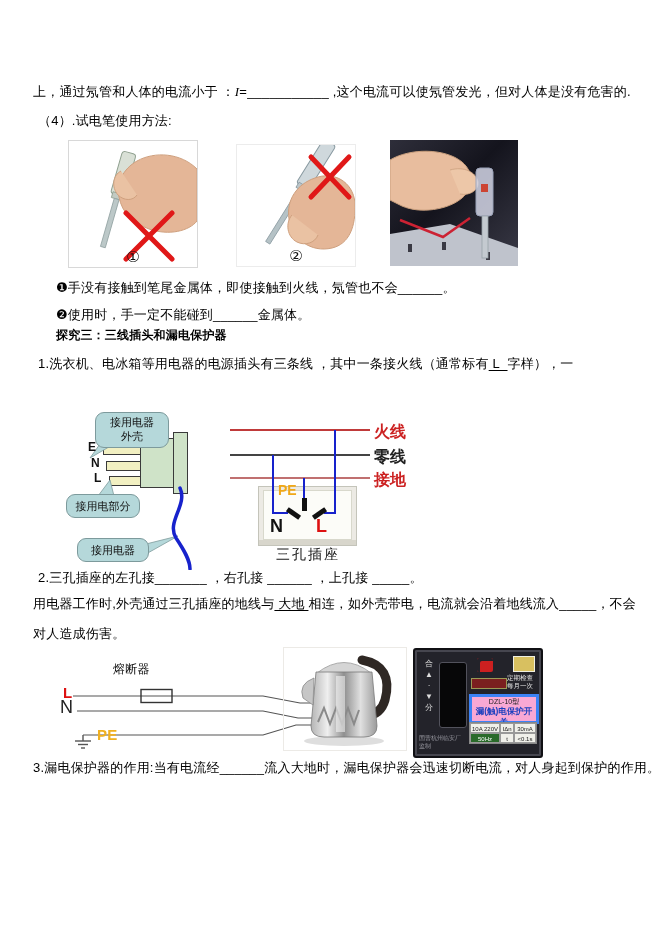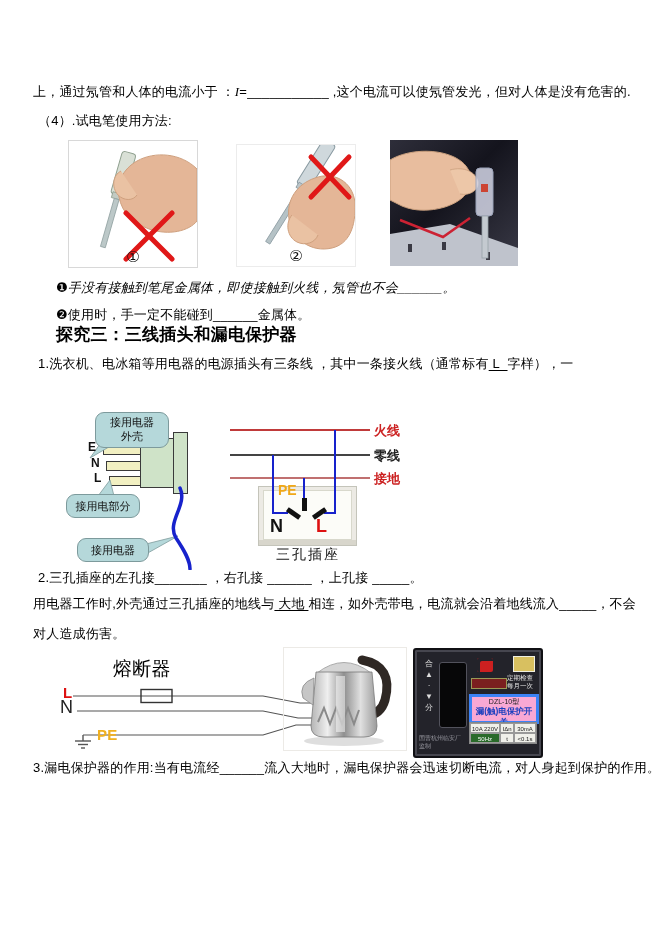--- a/index.html
+++ b/index.html
@@ -1,30 +1,30 @@
 <!DOCTYPE html>
 <html><head>
 <meta charset="utf-8">
 <style>
   html,body{margin:0;padding:0;background:#ffffff;}
   .page{position:relative;width:661px;height:935px;background:#fff;overflow:hidden;
         font-family:"Liberation Sans","DejaVu Sans",sans-serif;font-size:13px;color:#000;}
   .t{position:absolute;white-space:nowrap;line-height:16px;letter-spacing:0.2px;}
   .ans{text-decoration:underline;text-underline-offset:2px;}
   .isym{font-family:"Liberation Serif","DejaVu Serif",serif;font-style:italic;}
-  .heading{font-weight:bold;font-size:17px;}
+  .heading{font-weight:bold;font-size:12px;}
   .figbox{position:absolute;overflow:hidden;}
   .figlabel{position:absolute;bottom:1px;width:100%;text-align:center;font-size:15px;color:#111;}
   .callout{position:absolute;background:#b5d8da;border:1px solid #7d9a9c;border-radius:9px;
            text-align:center;font-size:11px;line-height:1.3;color:#111;z-index:3;}
   .prong{position:absolute;background:#f2f0c2;border:1px solid #3a3a3a;}
   .plugpart{position:absolute;background:#cfe3c8;border:1.5px solid #3a3a3a;}
   .pinlabel{position:absolute;font-weight:bold;font-size:12px;color:#111;}
   .wireline{position:absolute;height:2px;}
-  .wirelabel{position:absolute;font-weight:bold;font-size:13px;}
+  .wirelabel{position:absolute;font-weight:bold;font-size:16px;}
   .slot{position:absolute;background:#111;}
   .devtext{position:absolute;color:#ddd;}
   .spec{position:absolute;display:grid;grid-template-columns:30px 14px 22px;grid-template-rows:10px 10px;
         background:#f0f0ea;border:1px solid #888;font-size:6px;line-height:10px;text-align:center;color:#222;}
   .spec div{border:0.5px solid #999;overflow:hidden;}
 </style>
 </head>
 <body>
 
 <div class="page">
@@ -80,21 +80,21 @@
       <path d="M60,30 C74,26 86,32 88,42 C89,50 80,56 70,54" fill="#edc7a8" stroke="#caa07e" stroke-width="0.8"></path>
       <g>
         <rect x="86" y="28" width="17" height="48" rx="4" fill="#d4d6e6" fill-opacity="0.85" stroke="#9aa2b8" stroke-width="1"></rect>
         <rect x="91" y="44" width="7" height="8" fill="#cc4433"></rect>
         <rect x="92" y="76" width="6" height="42" fill="#c4cad0" stroke="#98a2a8" stroke-width="0.8"></rect>
       </g>
       <polyline points="10,80 53,97 80,78" fill="none" stroke="#cc2233" stroke-width="2.5"></polyline>
     </svg>
   </div>
 
-  <div class="t" style="left:56px;top:280px;font-style:italic;">❶手没有接触到笔尾金属体，即使接触到火线，氖管也不会______。</div>
+  <div class="t" style="left:56px;top:280px;">❶手没有接触到笔尾金属体，即使接触到火线，氖管也不会______。</div>
   <div class="t" style="left:56px;top:307px;">❷使用时，手一定不能碰到______金属体。</div>
 
   <div class="t heading" style="left:56px;top:327px;">探究三：三线插头和漏电保护器</div>
 
   <div class="t" style="left:38px;top:356px;">
     <span> 1.洗衣机、电冰箱等用电器的电源插头有三条线 ，其中一条接火线（通常标有</span><span class="ans">&nbsp;L&nbsp;&nbsp;</span><span>字样），一</span>
   </div>
 
   <div style="position:absolute;left:60px;top:410px;width:175px;height:160px;">
     <svg width="175" height="160" viewBox="0 0 175 160" style="position:absolute;left:0;top:0;z-index:2;">
@@ -156,21 +156,21 @@
         <path d="M28,90 H208 L241,80 H305"></path>
       </g>
       <rect x="86" y="44.5" width="31" height="13" fill="none" stroke="#333" stroke-width="1.4"></rect>
       <g stroke="#555" stroke-width="1.4">
         <line x1="28" y1="90" x2="28" y2="96"></line>
         <line x1="20" y1="96" x2="36" y2="96"></line>
         <line x1="23" y1="99.5" x2="33" y2="99.5"></line>
         <line x1="26" y1="103" x2="30" y2="103"></line>
       </g>
     </svg>
-    <div class="t" style="left:58px;top:16px;font-size:19px;">熔断器</div>
+    <div class="t" style="left:58px;top:16px;font-size:12px;">熔断器</div>
     <div class="t" style="left:8px;top:40px;color:#dd1111;font-size:15px;font-weight:bold;">L</div>
     <div class="t" style="left:5px;top:54px;color:#222;font-size:18px;">N</div>
     <div class="t" style="left:42px;top:82px;color:#f0b020;font-size:15px;font-weight:bold;">PE</div>
 
     <div style="position:absolute;left:228px;top:2px;width:122px;height:102px;border:1px solid #eceae6;">
       <svg width="122" height="102" viewBox="0 0 122 102">
         <defs>
           <linearGradient id="silver" x1="0" y1="0" x2="1" y2="0">
             <stop offset="0" stop-color="#b4b4b4"></stop>
               <stop offset="0.25" stop-color="#efefef"></stop>

